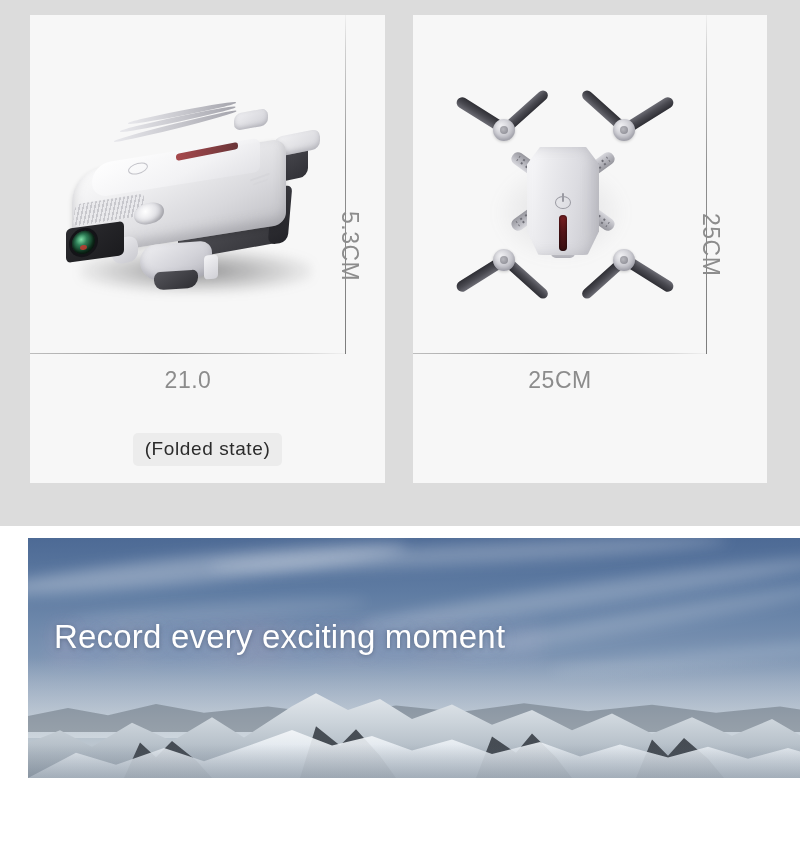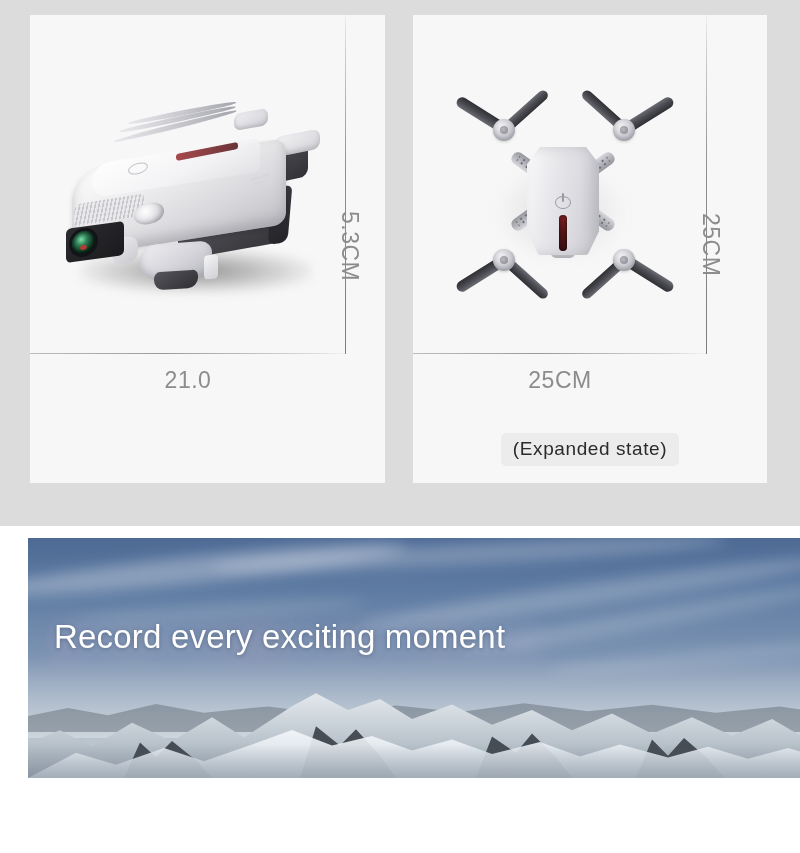--- a/index.html
+++ b/index.html
@@ -259,20 +259,23 @@
         <div class="f-lens"></div>
         <div class="f-lens-red"></div>
       </div>
 
       <div class="guide-h"></div>
       <div class="guide-v"></div>
 
       <div class="dim-v">5.3CM</div>
       <div class="dim-h">21.0</div>
 
+      <div class="caption-wrap">
+        <span class="caption">(Folded state)</span>
+      </div>
     </div>
 
     <div class="panel right">
 
       <div class="art expanded">
         <div class="e-shadow"></div>
 
         <div class="e-arm a1">
           <div class="joint"></div>
           <div class="vents"></div>
@@ -309,23 +312,20 @@
         <div class="e-power"></div>
         <div class="e-led"></div>
       </div>
 
       <div class="guide-h"></div>
       <div class="guide-v"></div>
 
       <div class="dim-v">25CM</div>
       <div class="dim-h">25CM</div>
 
-      <div class="caption-wrap">
-        <span class="caption">(Expanded state)</span>
-      </div>
     </div>
   </div>
 
   <div class="banner">
     <div class="sky"></div>
     <div class="cloud c1"></div>
     <div class="cloud c2"></div>
     <div class="cloud c3"></div>
     <div class="cloud c4"></div>
     <div class="cloud c5"></div>

